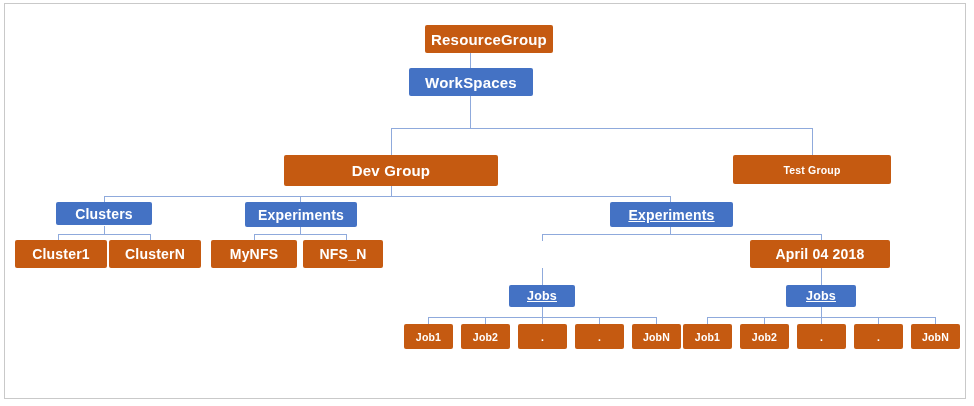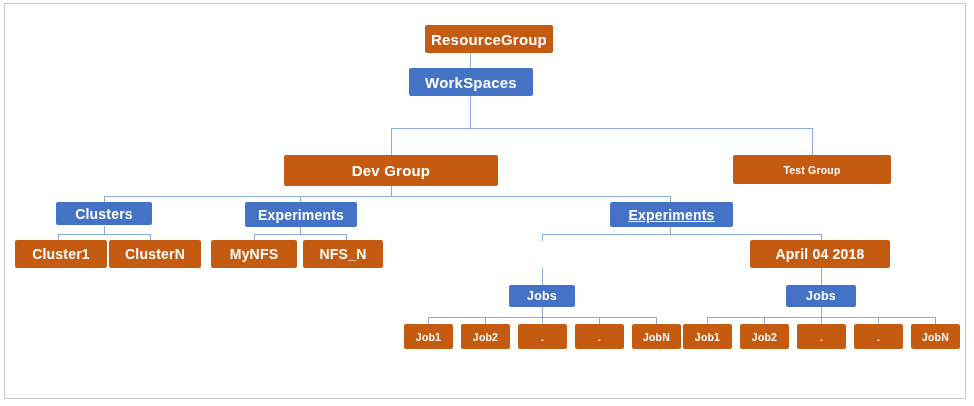--- a/index.html
+++ b/index.html
@@ -44,21 +44,21 @@
     letter-spacing: 0.2px;
     white-space: nowrap;
     z-index: 3;
     font-weight: 600;
   }
   .node.orange { background: #c55a11; }
   .node.blue   { background: #4472c4; }
 
   .t16 { font-size: 15px; }
   .t15 { font-size: 14px; }
-  .t13 { font-size: 12.5px; }
+  .t13 { font-size: 12.5px; text-decoration: underline; }
   .t11 { font-size: 10.5px; }
 
   
   .conn {
     position: absolute;
     background: #8faadc;
     z-index: 1;
   }
   .vline { width: 1px; }
   .hline { height: 1px; }

